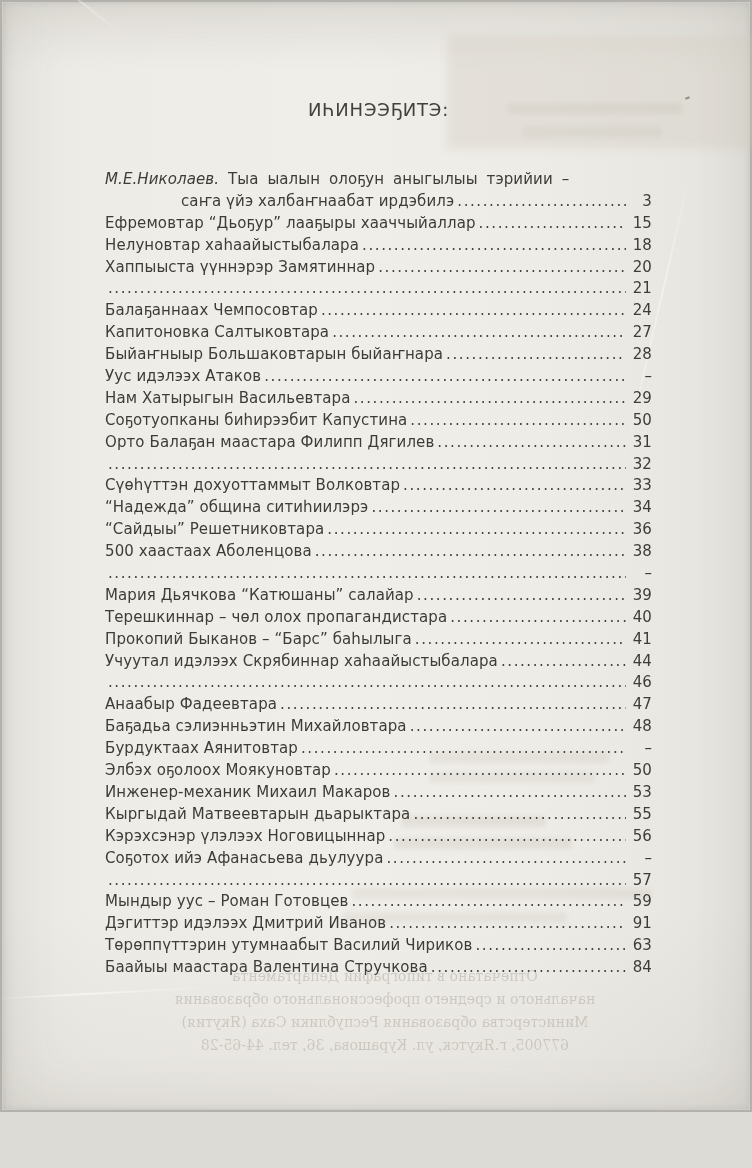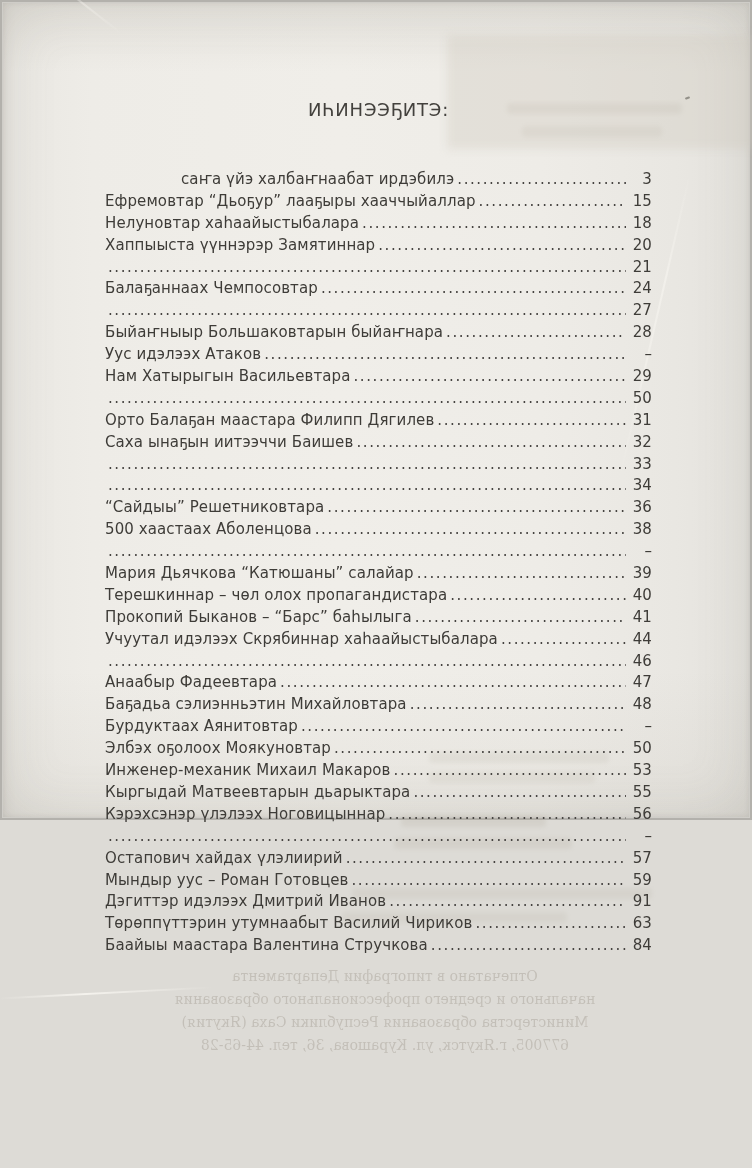--- a/index.html
+++ b/index.html
@@ -2,21 +2,21 @@
 <html><head>
 <meta charset="utf-8">
 <style>
   html,body{margin:0;padding:0;}
   body{
     width:752px;height:1168px;overflow:hidden;
     font-family:"DejaVu Sans",sans-serif;
     background:#dddbd6;
   }
   .scan{
-    position:absolute;left:0;top:0;width:752px;height:820px;box-sizing:border-box;
+    position:absolute;left:0;top:0;width:752px;height:1112px;box-sizing:border-box;
     background:
       linear-gradient(180deg, rgba(185,180,170,0.20) 0px, rgba(255,255,255,0) 70px, rgba(255,255,255,0) 82%, rgba(175,170,160,0.14) 100%),
       linear-gradient(90deg, #e3e0db 0px, #eae8e3 14px, #eeece7 90px, #f0eee9 45%, #eeece7 72%, #e9e7e2 90%, #e4e2dd 100%);
     border:2px solid #b3b1ac;
     box-shadow:inset 0 0 0 1px #cfcdc8, inset 0 0 55px rgba(115,110,100,0.16), inset 0 0 6px rgba(100,96,90,0.18);
   }
   
   .ghost-block{
     position:absolute;left:445px;top:33px;width:307px;height:114px;
     background:rgba(207,201,189,0.35);filter:blur(5px);
@@ -70,20 +70,26 @@
   <div class="gbar" style="left:350px;top:886px;width:300px;opacity:.13;"></div>
   <div class="gbar" style="left:340px;top:910px;width:225px;opacity:.12;"></div>
   <div class="speck"></div>
   <div class="crease c1"></div>
   <div class="crease c2"></div>
   <div class="crease c3"></div>
 
   <div class="title">ИҺИНЭЭҔИТЭ:</div>
 
   <div class="toc">
+    <div class="row first-line1">
+      <span class="label">
+        <span class="author">М.Е.Николаев.</span>
+        <span>Тыа ыалын олоҕун аныгылыы тэрийии –</span>
+      </span>
+    </div>
     <div class="row first-line2">
       <span class="indent"></span>
       <span class="label">саҥа үйэ халбаҥнаабат ирдэбилэ</span>
       <span class="dots static">........................................................................................................................................................................................................</span>
       <span class="pagenum">3</span>
     </div>
 
   <div class="row">
         <span class="label">Ефремовтар “Дьоҕур” лааҕыры хааччыйаллар</span>
         <span class="dots">........................................................................................................................................................................................................</span>
@@ -102,57 +108,60 @@
       <div class="row">
         <span class="dots">........................................................................................................................................................................................................</span>
         <span class="pagenum">21</span>
       </div>
       <div class="row">
         <span class="label">Балаҕаннаах Чемпосовтар</span>
         <span class="dots">........................................................................................................................................................................................................</span>
         <span class="pagenum">24</span>
       </div>
       <div class="row">
+        <span class="label">Капитоновка Салтыковтара</span>
         <span class="dots">........................................................................................................................................................................................................</span>
         <span class="pagenum">27</span>
       </div>
       <div class="row">
         <span class="label">Быйаҥныыр Большаковтарын быйаҥнара</span>
         <span class="dots">........................................................................................................................................................................................................</span>
         <span class="pagenum">28</span>
       </div>
       <div class="row">
         <span class="label">Уус идэлээх Атаков</span>
         <span class="dots">........................................................................................................................................................................................................</span>
         <span class="pagenum">–</span>
       </div>
       <div class="row">
         <span class="label">Нам Хатырыгын Васильевтара</span>
         <span class="dots">........................................................................................................................................................................................................</span>
         <span class="pagenum">29</span>
       </div>
       <div class="row">
+        <span class="label">Соҕотуопканы биһирээбит Капустина</span>
         <span class="dots">........................................................................................................................................................................................................</span>
         <span class="pagenum">50</span>
       </div>
       <div class="row">
         <span class="label">Орто Балаҕан маастара Филипп Дягилев</span>
         <span class="dots">........................................................................................................................................................................................................</span>
         <span class="pagenum">31</span>
       </div>
       <div class="row">
-        <span class="label">Саха ынаҕын иитээччи Баишев</span>
         <span class="dots">........................................................................................................................................................................................................</span>
         <span class="pagenum">32</span>
       </div>
       <div class="row">
+        <span class="label">Сүөһүттэн дохуоттаммыт Волковтар</span>
         <span class="dots">........................................................................................................................................................................................................</span>
         <span class="pagenum">33</span>
       </div>
       <div class="row">
+        <span class="label">“Надежда” община ситиһиилэрэ</span>
         <span class="dots">........................................................................................................................................................................................................</span>
         <span class="pagenum">34</span>
       </div>
       <div class="row">
         <span class="label">“Сайдыы” Решетниковтара</span>
         <span class="dots">........................................................................................................................................................................................................</span>
         <span class="pagenum">36</span>
       </div>
       <div class="row">
         <span class="label">500 хаастаах Аболенцова</span>
@@ -216,25 +225,25 @@
         <span class="label">Кыргыдай Матвеевтарын дьарыктара</span>
         <span class="dots">........................................................................................................................................................................................................</span>
         <span class="pagenum">55</span>
       </div>
       <div class="row">
         <span class="label">Кэрэхсэнэр үлэлээх Ноговицыннар</span>
         <span class="dots">........................................................................................................................................................................................................</span>
         <span class="pagenum">56</span>
       </div>
       <div class="row">
-        <span class="dots">........................................................................................................................................................................................................</span>
-        <span class="pagenum">–</span>
-      </div>
-      <div class="row">
-        <span class="label">Остапович хайдах үлэлиирий</span>
+        <span class="label">Соҕотох ийэ Афанасьева дьулуура</span>
+        <span class="dots">........................................................................................................................................................................................................</span>
+        <span class="pagenum">–</span>
+      </div>
+      <div class="row">
         <span class="dots">........................................................................................................................................................................................................</span>
         <span class="pagenum">57</span>
       </div>
       <div class="row">
         <span class="label">Мындыр уус – Роман Готовцев</span>
         <span class="dots">........................................................................................................................................................................................................</span>
         <span class="pagenum">59</span>
       </div>
       <div class="row">
         <span class="label">Дэгиттэр идэлээх Дмитрий Иванов</span>

